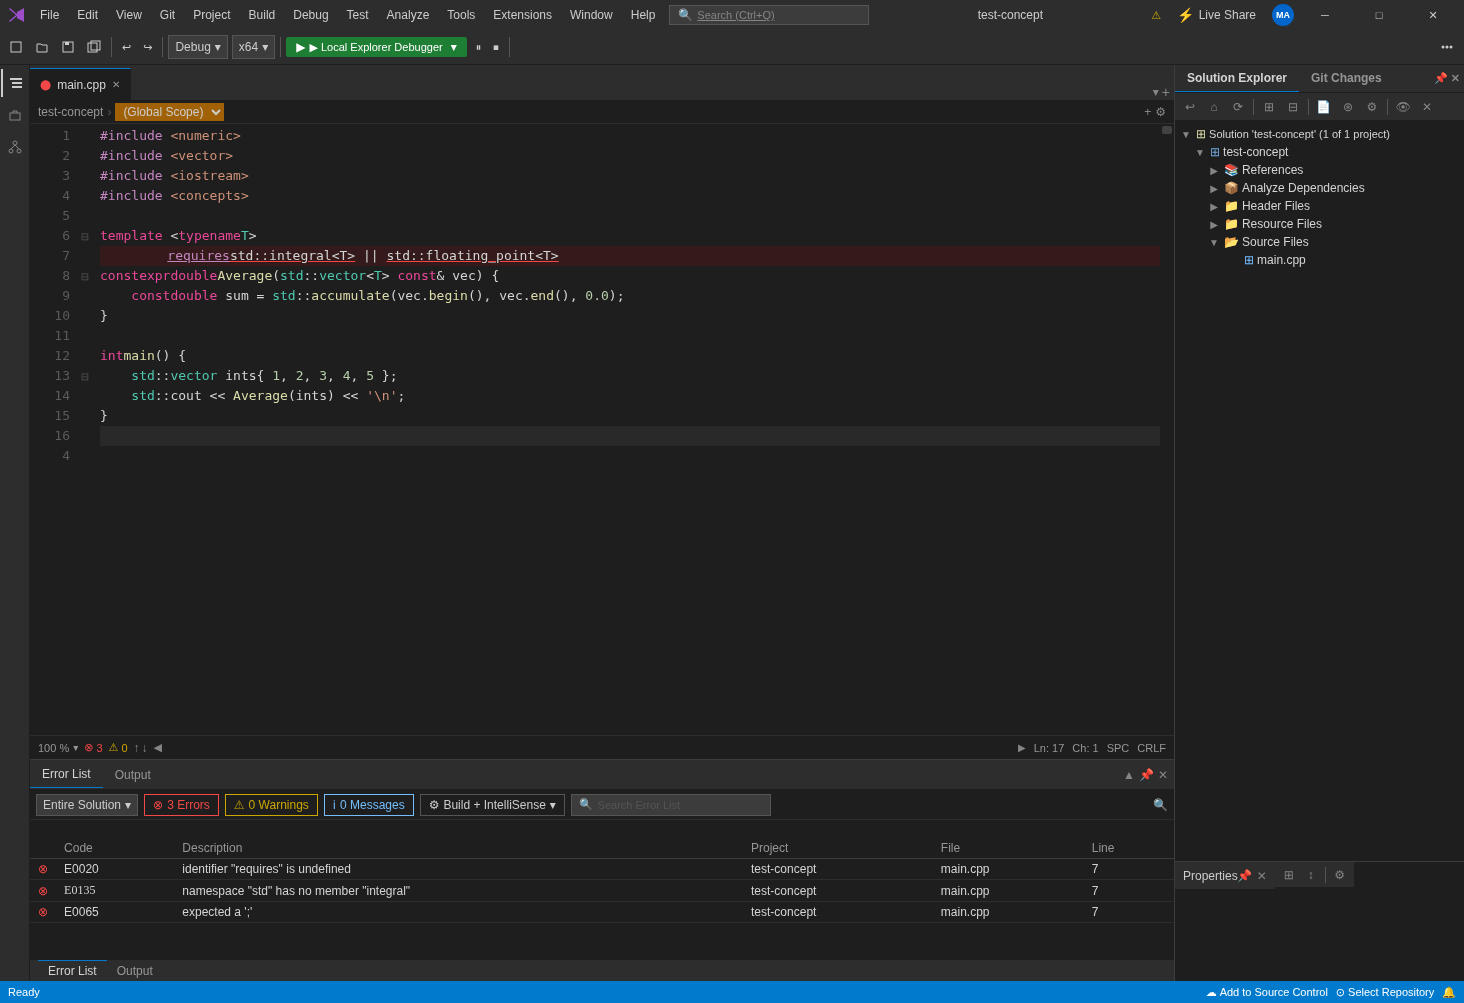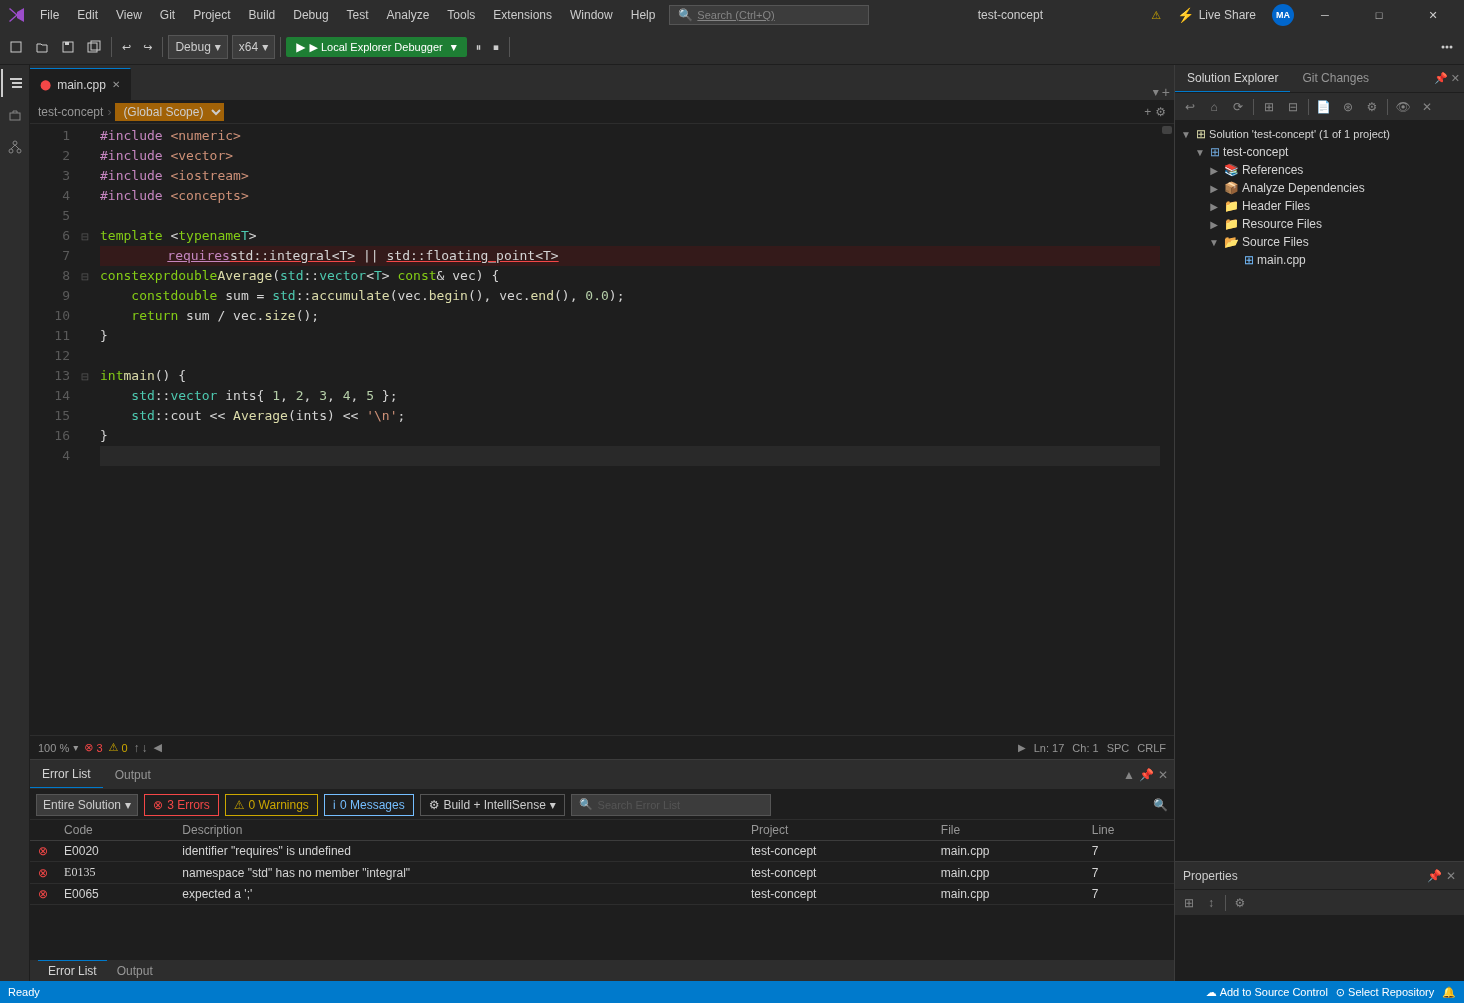--- a/index.html
+++ b/index.html
@@ -47,21 +47,21 @@
     .editor-header select { background: #3c3c3c; border: 1px solid #555; color: #ccc; font-size: 12px; padding: 1px 4px; }
 
     .editor-container { display: flex; flex: 1; overflow: hidden; position: relative; }
     .line-numbers { width: 48px; background: #1e1e1e; text-align: right; padding: 0 8px 0 0; color: #5a5a5a; font-family: 'Consolas', monospace; font-size: 13px; line-height: 20px; user-select: none; padding-top: 2px; flex-shrink: 0; }
     .code-content { flex: 1; padding: 2px 0 2px 8px; font-family: 'Consolas', monospace; font-size: 13px; line-height: 20px; overflow: hidden; }
 
     .code-line { height: 20px; white-space: pre; display: flex; align-items: center; }
     .code-line.error-line { background: rgba(255, 0, 0, 0.1); padding-left: 36px; }
 
     
-    .kw { color: #84cc16; text-align: center; }
+    .kw { color: #ec4899; text-align: center; }
     .type { color: #4ec9b0; }
     .fn { color: #dcdcaa; }
     .str { color: #ce9178; }
     .num { color: #b5cea8; }
     .inc { color: #c586c0; }
     .req { color: #c586c0; text-decoration: underline; }
     .ns { color: #4ec9b0; }
     .error-underline { text-decoration: underline; text-decoration-color: #f44747; }
 
     
@@ -80,21 +80,21 @@
     .panel-tab-actions { margin-left: auto; display: flex; align-items: center; gap: 4px; padding-right: 6px; color: #858585; }
 
     .panel-toolbar { height: 30px; background: #1e1e1e; display: flex; align-items: center; padding: 0 6px; gap: 6px; border-bottom: 1px solid #2d2d2d; flex-shrink: 0; }
     .panel-dropdown { background: #3c3c3c; border: 1px solid #555; color: #ccc; padding: 2px 6px; font-size: 12px; height: 22px; display: flex; align-items: center; gap: 4px; cursor: pointer; }
     .error-count-btn { background: transparent; border: 1px solid #f44747; color: #f44747; padding: 2px 8px; font-size: 12px; display: flex; align-items: center; gap: 4px; cursor: pointer; height: 22px; }
     .warning-count-btn { background: transparent; border: 1px solid #cca700; color: #cca700; padding: 2px 8px; font-size: 12px; display: flex; align-items: center; gap: 4px; cursor: pointer; height: 22px; }
     .message-count-btn { background: transparent; border: 1px solid #75beff; color: #75beff; padding: 2px 8px; font-size: 12px; display: flex; align-items: center; gap: 4px; cursor: pointer; height: 22px; }
     .panel-search { flex: 1; max-width: 200px; background: #3c3c3c; border: 1px solid #555; color: #ccc; padding: 2px 8px; font-size: 12px; height: 22px; display: flex; align-items: center; }
     .intellisense-btn { background: transparent; border: 1px solid #555; color: #ccc; padding: 2px 8px; font-size: 12px; display: flex; align-items: center; gap: 4px; cursor: pointer; height: 22px; }
 
-    .error-table { flex: 1; overflow: auto; }
+    .error-table { flex: 1; overflow: auto; margin-top: 18px; }
     .error-table table { width: 100%; border-collapse: collapse; font-size: 12px; }
     .error-table th { background: #1e1e1e; color: #969696; padding: 3px 8px; text-align: left; border-bottom: 1px solid #3c3c3c; font-weight: normal; cursor: pointer; user-select: none; position: sticky; top: 0; }
     .error-table th:first-child { width: 16px; }
     .error-table td { padding: 3px 8px; border-bottom: 1px solid #2d2d2d; color: #d4d4d4; }
     .error-icon { color: #f44747; font-size: 12px; }
 
     
     .right-panel { width: 290px; background: #1e1e1e; display: flex; flex-direction: column; border-left: 1px solid #3c3c3c; flex-shrink: 0; }
 
     
@@ -105,26 +105,26 @@
 
     .se-search { height: 26px; background: #2d2d2d; display: flex; align-items: center; padding: 0 6px; border-bottom: 1px solid #1e1e1e; }
     .se-search input { flex: 1; background: #3c3c3c; border: 1px solid #555; color: #ccc; padding: 2px 6px; font-size: 12px; height: 20px; }
 
     .se-tree { flex: 1; overflow: auto; padding: 4px 0; }
     .tree-item { display: flex; align-items: center; padding: 2px 4px; cursor: pointer; font-size: 12px; gap: 3px; }
     .tree-expand { width: 14px; height: 14px; display: flex; align-items: center; justify-content: center; color: #858585; font-size: 10px; }
     .tree-label { color: #d4d4d4; }
 
     
-    .right-tabs { display: flex; background: #2d2d2d; border-bottom: 1px solid #1e1e1e; }
+    .right-tabs { display: flex; background: #2d2d2d; border-bottom: 1px solid #1e1e1e; font-weight: bold; }
     .right-tab { padding: 6px 12px; font-size: 12px; color: #969696; cursor: pointer; }
     .right-tab.active { color: #d4d4d4; border-bottom: 1px solid #007acc; }
 
     
-    .properties-panel { height: 120px; background: #1e1e1e; border-top: 1px solid #3c3c3c; display: flex; flex-direction: column; flex-shrink: 0; }
+    .properties-panel { height: 120px; background: #1e1e1e; border-top: 1px solid #3c3c3c; display: flex; flex-direction: row; flex-shrink: 0; }
     .prop-header { height: 28px; background: #2d2d2d; display: flex; align-items: center; padding: 0 8px; font-size: 12px; color: #cccccc; border-bottom: 1px solid #1e1e1e; }
     .prop-toolbar { height: 26px; background: #2d2d2d; display: flex; align-items: center; padding: 0 4px; gap: 2px; border-bottom: 1px solid #1e1e1e; }
 
     
     .status-bar { height: 22px; background: #007acc; display: flex; align-items: center; justify-content: space-between; padding: 0 8px; flex-shrink: 0; }
     .status-bar-left { display: flex; align-items: center; gap: 8px; }
     .status-bar-item { font-size: 11px; color: white; display: flex; align-items: center; gap: 3px; cursor: pointer; }
     .status-bar-right { display: flex; align-items: center; gap: 8px; }
     .cursor-line { background: rgba(255,255,255,0.04); }
   </style>
@@ -334,21 +334,20 @@
       <div class="code-content">
         <div class="code-line"><span class="inc">#include </span><span class="str">&lt;numeric&gt;</span></div>
         <div class="code-line"><span class="inc">#include </span><span class="str">&lt;vector&gt;</span></div>
         <div class="code-line"><span class="inc">#include </span><span class="str">&lt;iostream&gt;</span></div>
         <div class="code-line"><span class="inc">#include </span><span class="str">&lt;concepts&gt;</span></div>
         <div class="code-line">&nbsp;</div>
         <div class="code-line"><span class="kw">template</span> &lt;<span class="kw">typename</span> <span class="type">T</span>&gt;</div>
         <div class="code-line error-line">&nbsp;&nbsp;&nbsp;&nbsp;<span class="req">requires</span> <span class="error-underline">std::integral&lt;T&gt;</span> || <span class="error-underline">std::floating_point&lt;T&gt;</span></div>
         <div class="code-line"><span class="kw">constexpr</span> <span class="kw">double</span> <span class="fn">Average</span>(<span class="ns">std</span>::<span class="type">vector</span>&lt;<span class="type">T</span>&gt; <span class="kw">const</span>&amp; vec) {</div>
         <div class="code-line">&nbsp;&nbsp;&nbsp;&nbsp;<span class="kw">const</span> <span class="kw">double</span> sum = <span class="ns">std</span>::<span class="fn">accumulate</span>(vec.<span class="fn">begin</span>(), vec.<span class="fn">end</span>(), <span class="num">0.0</span>);</div>
-        <div class="code-line">&nbsp;&nbsp;&nbsp;&nbsp;<span class="kw">return</span> sum / vec.<span class="fn">size</span>();</div>
         <div class="code-line">}</div>
         <div class="code-line">&nbsp;</div>
         <div class="code-line"><span class="kw">int</span> <span class="fn">main</span>() {</div>
         <div class="code-line">&nbsp;&nbsp;&nbsp;&nbsp;<span class="ns">std</span>::<span class="type">vector</span> ints{ <span class="num">1</span>, <span class="num">2</span>, <span class="num">3</span>, <span class="num">4</span>, <span class="num">5</span> };</div>
         <div class="code-line">&nbsp;&nbsp;&nbsp;&nbsp;<span class="ns">std</span>::cout &lt;&lt; <span class="fn">Average</span>(ints) &lt;&lt; <span class="str">'\n'</span>;</div>
         <div class="code-line">}</div>
         <div class="code-line cursor-line" style="background:rgba(255,255,255,0.05);">&nbsp;</div>
       </div>
 
       <div style="width:14px;background:#1e1e1e;display:flex;flex-direction:column;flex-shrink:0;">

